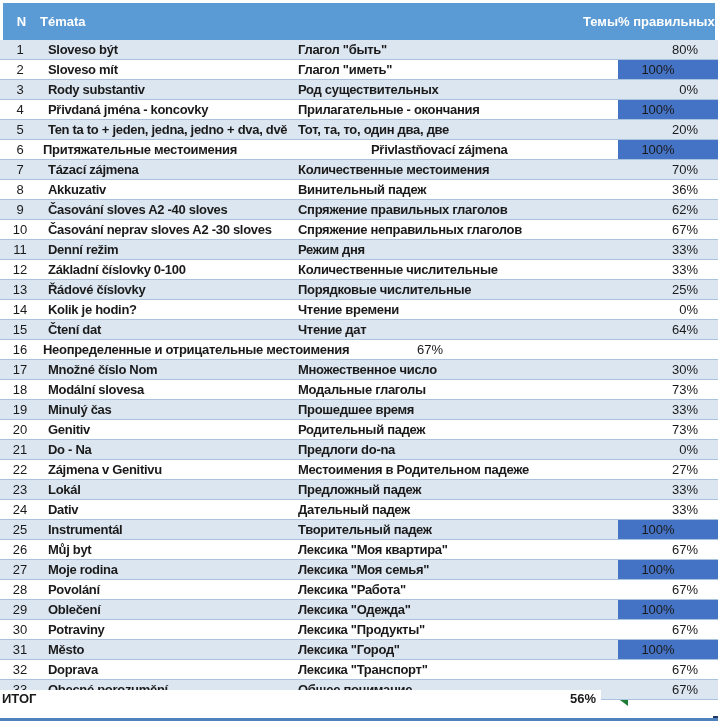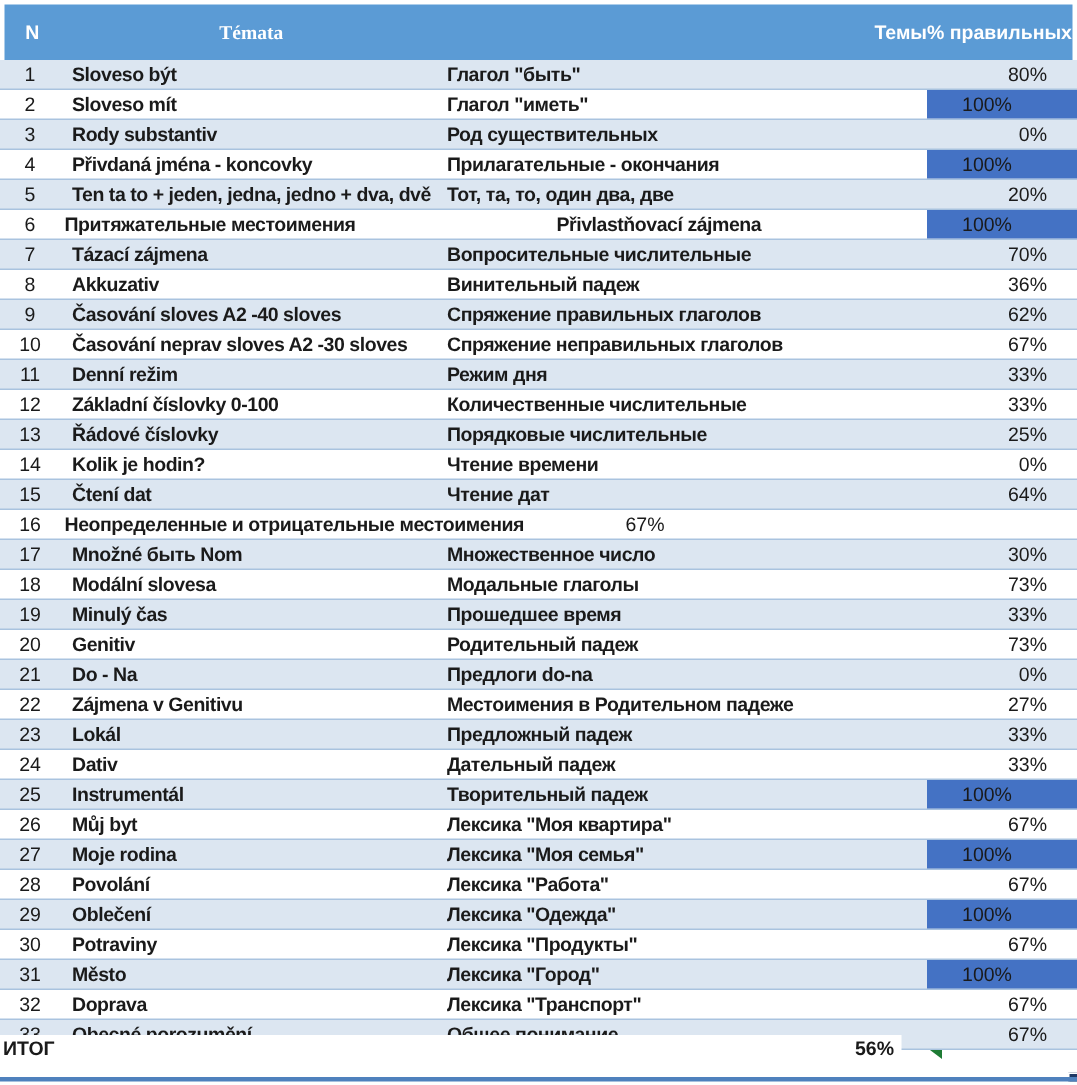--- a/index.html
+++ b/index.html
@@ -4,21 +4,21 @@
 <style>
   html,body{margin:0;padding:0;background:#ffffff;}
   body{width:718px;height:723px;font-family:"Liberation Sans","DejaVu Sans",sans-serif;color:#1a1a1a;}
   .sheet{position:relative;width:718px;height:723px;overflow:hidden;background:#ffffff;}
 
   
   .thead{position:absolute;top:3px;left:3px;width:712px;height:37px;background:#5B9BD5;
          display:flex;align-items:center;color:#ffffff;font-weight:bold;font-size:13px;}
   .thead .hc{height:37px;line-height:37px;box-sizing:border-box;overflow:hidden;white-space:nowrap;}
   .hc.h-n{width:37px;text-align:center;}
-  .hc.h-cz{width:255px;text-align:center;font-family:Liberation Serif, serif;}
+  .hc.h-cz{width:255px;}
   .hc.h-ru{width:323px;text-align:right;}
   .hc.h-pct{width:97px;text-align:right;padding-right:4px;}
 
   
   .tbody{position:absolute;top:40px;left:0;width:718px;}
   .row{display:flex;height:20px;box-sizing:border-box;border-bottom:1px solid #A9C3DF;background:#ffffff;}
   .row.alt{background:#DCE6F1;}
   .cell{box-sizing:border-box;height:19px;line-height:19px;overflow:hidden;white-space:nowrap;font-size:13px;}
   .cell.n{width:40px;text-align:center;font-weight:normal;}
   .cell.cz{width:255px;padding-left:8px;font-weight:bold;letter-spacing:-0.3px;}
@@ -83,21 +83,21 @@
       </div>
       <div class="row">
         <div class="cell n">6</div>
         <div class="cell ru">Притяжательные местоимения</div>
         <div class="cell cz">Přivlastňovací zájmena</div>
         <div class="cell pct bar">100%</div>
       </div>
       <div class="row alt">
         <div class="cell n">7</div>
         <div class="cell cz">Tázací zájmena</div>
-        <div class="cell ru">Вопросительные числительные</div>
+        <div class="cell ru">Количественные местоимения</div>
         <div class="cell pct">70%</div>
       </div>
       <div class="row">
         <div class="cell n">8</div>
         <div class="cell cz">Akkuzativ</div>
         <div class="cell ru">Винительный падеж</div>
         <div class="cell pct">36%</div>
       </div>
       <div class="row alt">
         <div class="cell n">9</div>
@@ -141,21 +141,21 @@
         <div class="cell ru">Чтение дат</div>
         <div class="cell pct">64%</div>
       </div>
       <div class="row">
         <div class="cell n">16</div>
         <div class="cell ru">Неопределенные и отрицательные местоимения</div>
         <div class="cell pct">67%</div>
       </div>
       <div class="row alt">
         <div class="cell n">17</div>
-        <div class="cell cz">Množné быть Nom</div>
+        <div class="cell cz">Množné číslo Nom</div>
         <div class="cell ru">Множественное число</div>
         <div class="cell pct">30%</div>
       </div>
       <div class="row">
         <div class="cell n">18</div>
         <div class="cell cz">Modální slovesa</div>
         <div class="cell ru">Модальные глаголы</div>
         <div class="cell pct">73%</div>
       </div>
       <div class="row alt">

